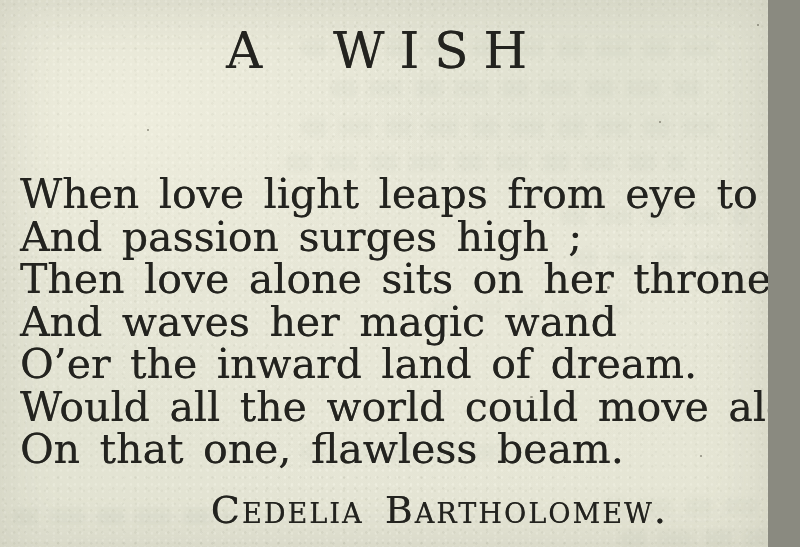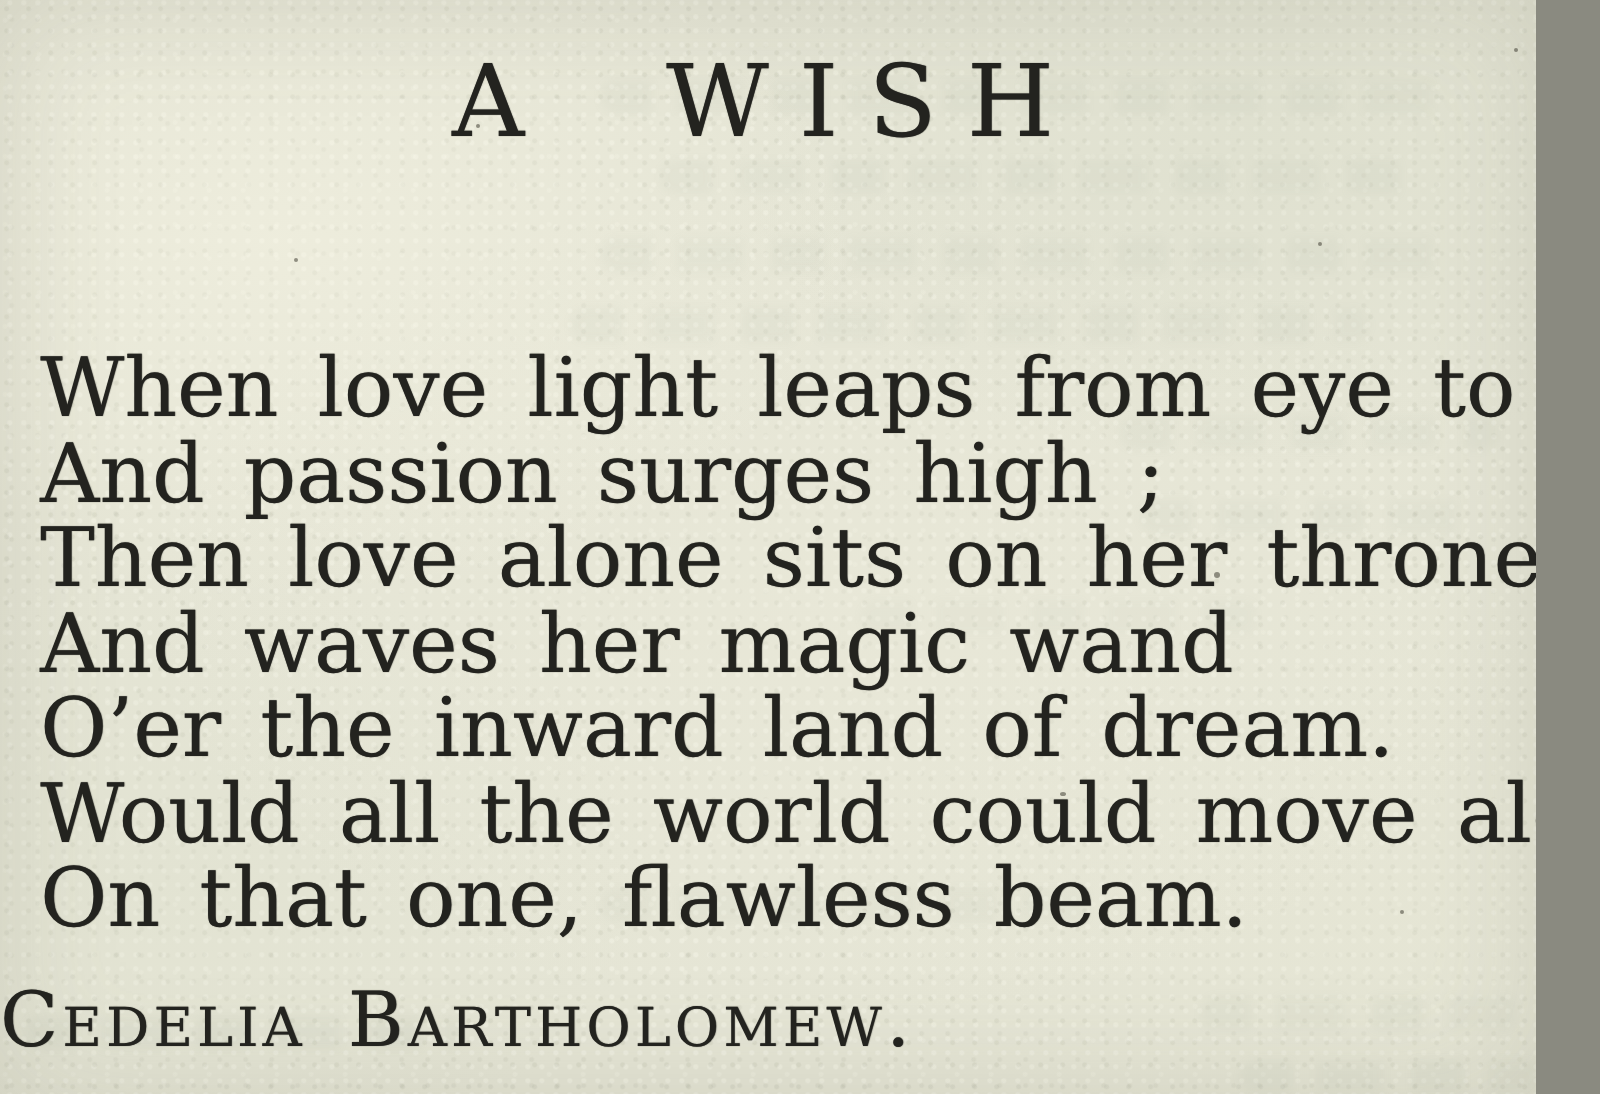--- a/index.html
+++ b/index.html
@@ -58,21 +58,21 @@
   }
   .poem .line {
     white-space: nowrap;
   }
 
   .attribution {
     position: absolute;
     top: 489px;
     left: 0;
     right: 100px;
-    text-align: left;
+    text-align: right;
     font-size: 38px;
     line-height: 42px;
     font-variant: small-caps;
     letter-spacing: 0.055em;
     word-spacing: 0.18em;
     white-space: nowrap;
     text-shadow: 0.2px 0.2px 0.5px rgba(28,28,24,0.75);
   }
 
   

